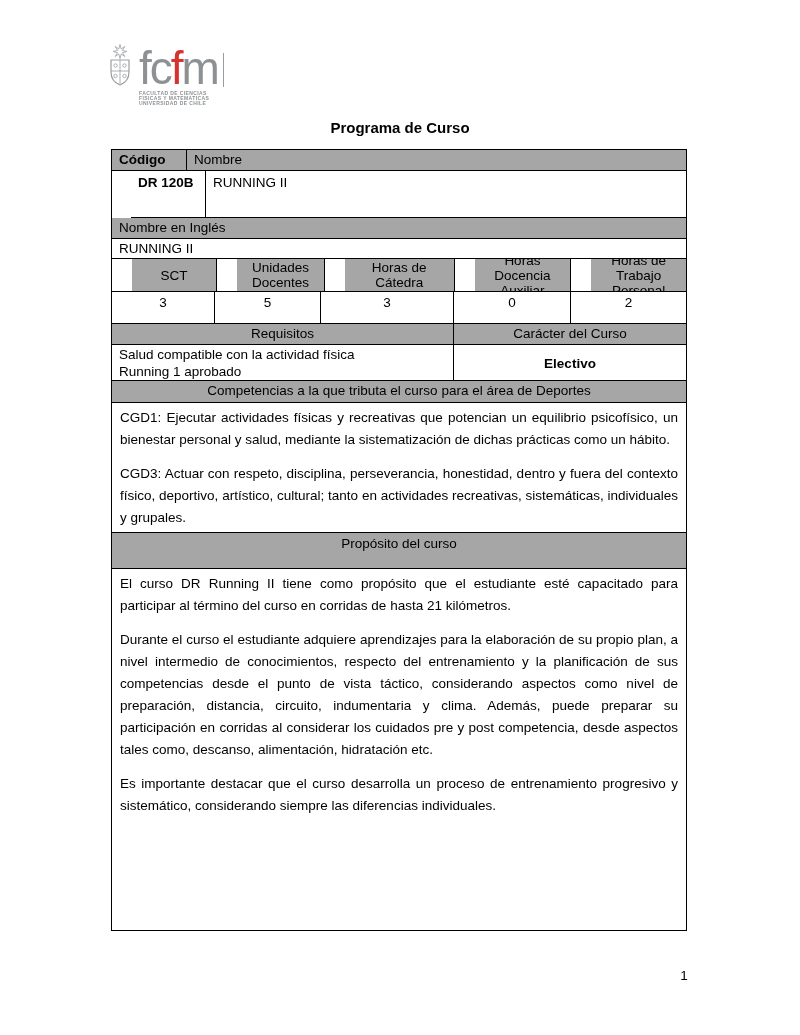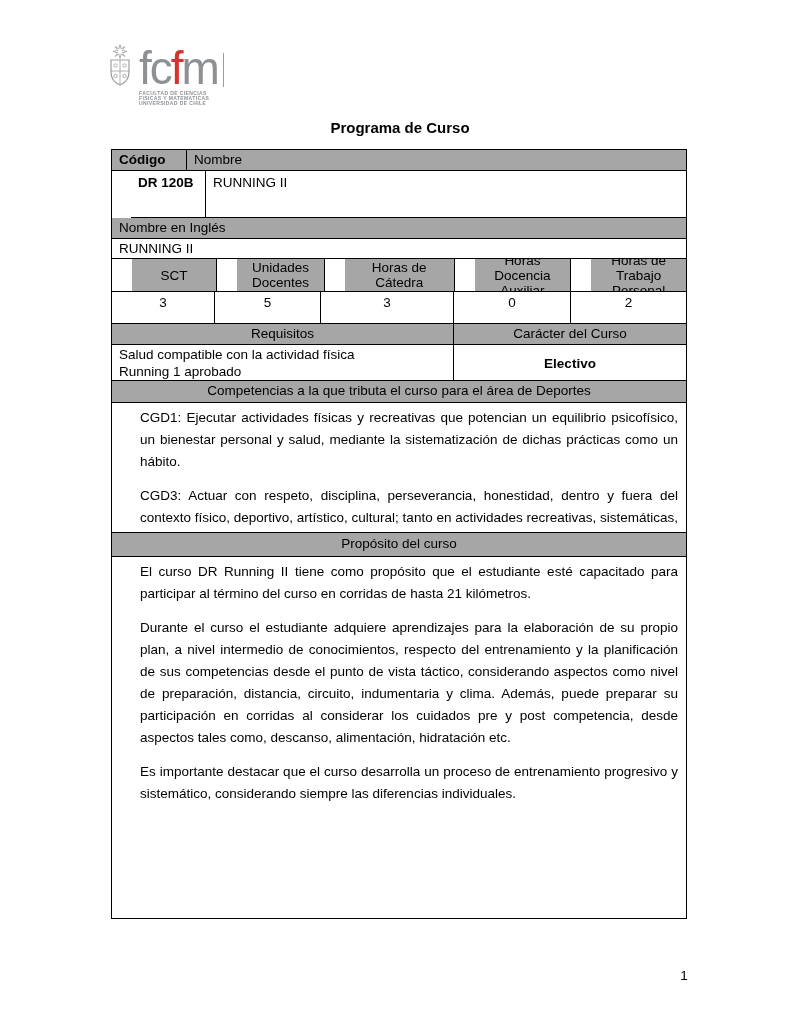--- a/index.html
+++ b/index.html
@@ -35,37 +35,37 @@
   }
   .t-row { display:flex; border-bottom:1px solid #000; }
   .t-row:last-child { border-bottom:none; }
   .cell { border-right:1px solid #000; overflow:hidden; }
   .cell:last-child { border-right:none; }
   .gray { background:#a6a6a6; }
   .pre { white-space:pre-line; }
 
   .r1 { height:21px; } .r2 { height:47px;margin-left:19px; } .r3 { height:21px; } .r4 { height:20px; }
   .r5 { height:33px; } .r6 { height:32px; } .r7 { height:21px; } .r8 { height:36px;align-items:center; }
-  .r9 { height:22px; } .r10 { height:130px; } .r11 { height:24px; } .r12 { height:361px; }
+  .r9 { height:22px; } .r10 { height:130px; } .r11 { height:36px; } .r12 { height:361px; }
 
   .w-codigo { width:75px;font-weight:bold; } .w-rest { flex:1; }
   .w-h1 { width:103px; } .w-h2 { width:106px; } .w-h3 { width:133px; }
   .w-h4 { width:117px; } .w-h5 { width:115px; }
   .w-req { width:342px; } .w-car { flex:1; }
 
   .h-left { padding:0 7px; line-height:20px; }
   .v-top-left { padding:3px 7px; line-height:18px; }
   .h-center { text-align:center; line-height:20px; }
   .hours-h { display:flex; align-items:center; justify-content:center;
              text-align:center; line-height:15px; padding:1px 2px;margin-left:20px; }
   .hours-v { text-align:center; padding-top:3px; line-height:16px; }
   .req-v { padding:2px 7px; line-height:17px; }
   .car-v { text-align:center; font-weight:bold; padding-top:2px; line-height:17px; }
   .header-topline { text-align:center; line-height:20px; padding-top:1px; }
-  .para-cell { padding:4px 8px 12px 8px;margin-left:20px; }
+  .para-cell { padding:4px 8px 12px 8px; }
   .para-cell p { text-align:justify; line-height:22px; margin:0 0 12px 0; }
 
   .page-number {
     position:absolute; left:678px; top:968px; width:12px;
     font-size:13.5px; text-align:center;
   }
 </style>
 </head>
 <body>
 

